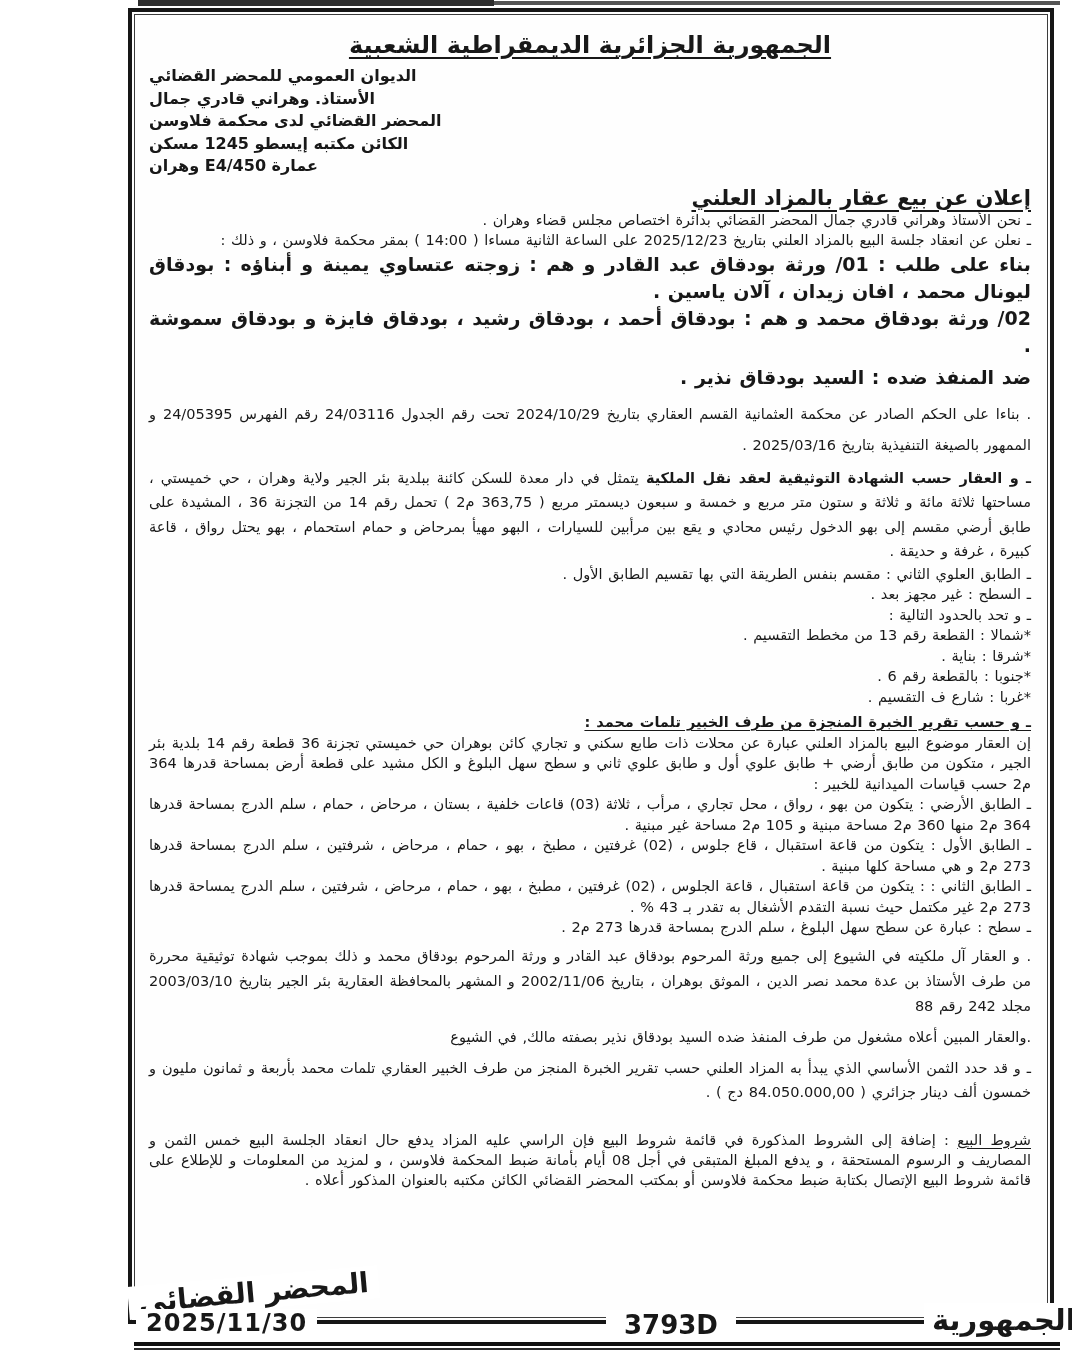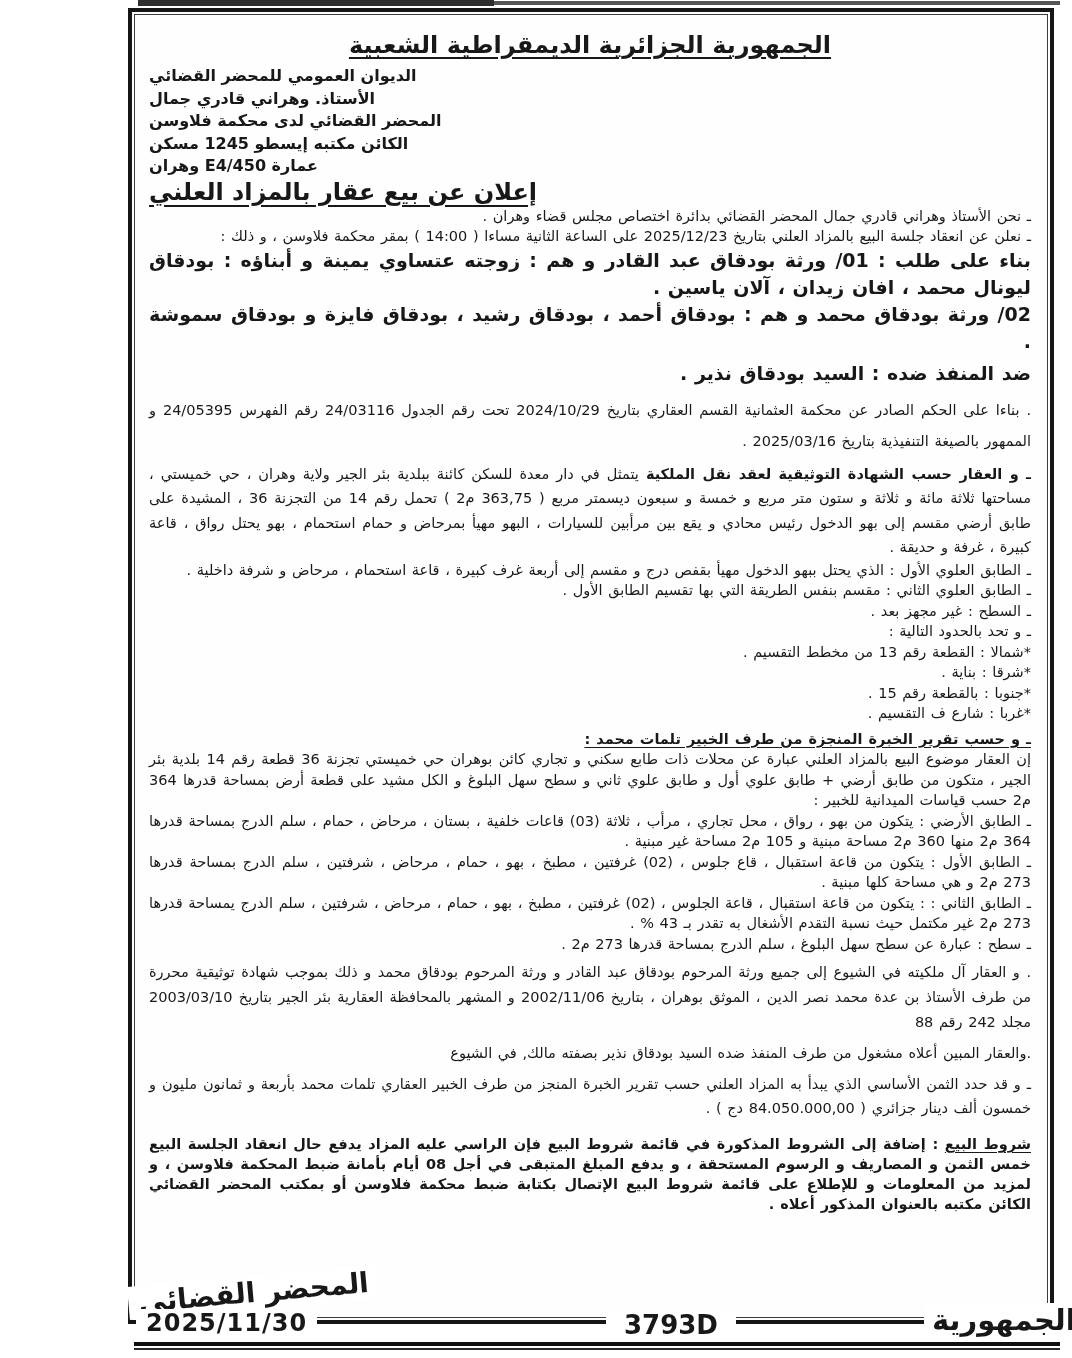--- a/index.html
+++ b/index.html
@@ -16,32 +16,32 @@
   }
   .frame-inner{
     position:absolute;inset:2px;border:1px solid #3c3c3c;
     padding:8px 16px 0 14px;box-sizing:border-box;
     direction:rtl;overflow:hidden;
   }
   .country-title{text-align:center;font-weight:bold;font-size:24px;
     text-decoration:underline;text-underline-offset:4px;margin:8px 0 6px;}
   .office-block{text-align:left;margin:2px 278px 0 0;font-weight:bold;
     font-size:16px;line-height:22.5px;}
-  .ann-title{text-align:left;font-weight:bold;font-size:24px;
-    text-decoration:underline;text-underline-offset:5px;}
+  .ann-title{text-align:right;font-weight:bold;font-size:21px;
+    text-decoration:underline;text-underline-offset:5px;margin-top:8px;}
   .ann-sub{text-align:center;font-size:17px;text-decoration:underline;
     text-underline-offset:4px;margin-top:4px;margin-bottom:12px;}
   .bp{margin:0;font-size:14.5px;line-height:20.5px;text-align:justify;
     text-align-last:right;word-spacing:1px;}
   .bp.bold-block{font-weight:bold;font-size:19px;line-height:27px;}
   .bp.wide{line-height:31px;margin-top:8px;}
   .bp.mid{line-height:24.5px;}
   .bp.own{line-height:25px;margin-top:6px;}
   .bp.price{line-height:24px;margin-top:6px;}
-  .bp.terms{line-height:20px;margin-top:14px;font-weight:bold;}
+  .bp.terms{line-height:20px;margin-top:26px;}
   .bp.gap{margin-top:5px;}
   .b{font-weight:bold;}
   .u{text-decoration:underline;text-underline-offset:3px;}
   .bu{font-weight:bold;text-decoration:underline;text-underline-offset:3px;}
   .footer-item{position:absolute;background:#ffffff;white-space:nowrap;}
   .signature{left:128px;top:1276px;font-size:28px;font-weight:bold;
     transform:rotate(-5deg);padding:0 10px;direction:rtl;}
   .footer-date{left:136px;top:1309px;font-size:24px;font-weight:bold;
     letter-spacing:1px;padding:0 10px;}
   .ref{left:606px;top:1310px;font-size:26px;font-weight:bold;padding:0 18px;}
@@ -77,27 +77,26 @@
       <p class="bp">ـ نعلن عن انعقاد جلسة البيع بالمزاد العلني بتاريخ 2025/12/23 على الساعة الثانية مساءا ( 14:00 ) بمقر محكمة فلاوسن ، و ذلك :</p>
 
       <p class="bp bold-block">بناء على طلب : 01/ ورثة بودقاق عبد القادر و هم : زوجته عتساوي يمينة و أبناؤه : بودقاق ليونال محمد ، افان زيدان ، آلان ياسين .</p>
       <p class="bp bold-block">02/ ورثة بودقاق محمد و هم : بودقاق أحمد ، بودقاق رشيد ، بودقاق فايزة و بودقاق سموشة .</p>
       <p class="bp bold-block gap">ضد المنفذ ضده : السيد بودقاق نذير .</p>
 
       <p class="bp wide">. بناءا على الحكم الصادر عن محكمة العثمانية القسم العقاري بتاريخ 2024/10/29 تحت رقم الجدول 24/03116 رقم الفهرس 24/05395 و الممهور بالصيغة التنفيذية بتاريخ 2025/03/16 .</p>
 
       <p class="bp mid gap"><span class="b">ـ و العقار حسب الشهادة التوثيقية لعقد نقل الملكية</span><span> يتمثل في دار معدة للسكن كائنة ببلدية بئر الجير ولاية وهران ، حي خميستي ، مساحتها ثلاثة مائة و ثلاثة و ستون متر مربع و خمسة و سبعون ديسمتر مربع ( 363,75 م2 ) تحمل رقم 14 من التجزنة 36 ، المشيدة على طابق أرضي مقسم إلى بهو الدخول رئيس محادي و يقع بين مرأبين للسيارات ، البهو مهيأ بمرحاض و حمام استحمام ، بهو يحتل رواق ، قاعة كبيرة ، غرفة و حديقة .</span></p>
 
-      <p class="bp">ـ الطابق العلوي الأول : الذي يحتل ببهو الدخول مهيأ بقفص درج و مقسم إلى أربعة غرف كبيرة ، قاعة استحمام ، مرحاض و شرفة داخلية .</p>
       <p class="bp">ـ الطابق العلوي الثاني : مقسم بنفس الطريقة التي بها تقسيم الطابق الأول .</p>
       <p class="bp">ـ السطح : غير مجهز بعد .</p>
       <p class="bp">ـ و تحد بالحدود التالية :</p>
       <p class="bp">*شمالا : القطعة رقم 13 من مخطط التقسيم .</p>
       <p class="bp">*شرقا : بناية .</p>
-      <p class="bp">*جنوبا : بالقطعة رقم 15 .</p>
+      <p class="bp">*جنوبا : بالقطعة رقم 6 .</p>
       <p class="bp">*غربا : شارع ف التقسيم .</p>
 
       <p class="bp gap"><span class="bu">ـ و حسب تقرير الخبرة المنجزة من طرف الخبير تلمات محمد :</span></p>
       <p class="bp">إن العقار موضوع البيع بالمزاد العلني عبارة عن محلات ذات طابع سكني و تجاري كائن بوهران حي خميستي تجزنة 36 قطعة رقم 14 بلدية بئر الجير ، متكون من طابق أرضي + طابق علوي أول و طابق علوي ثاني و سطح سهل البلوغ و الكل مشيد على قطعة أرض بمساحة قدرها 364 م2 حسب قياسات الميدانية للخبير :</p>
       <p class="bp">ـ الطابق الأرضي : يتكون من بهو ، رواق ، محل تجاري ، مرأب ، ثلاثة (03) قاعات خلفية ، بستان ، مرحاض ، حمام ، سلم الدرج بمساحة قدرها 364 م2 منها 360 م2 مساحة مبنية و 105 م2 مساحة غير مبنية .</p>
       <p class="bp">ـ الطابق الأول : يتكون من قاعة استقبال ، قاع جلوس ، (02) غرفتين ، مطبخ ، بهو ، حمام ، مرحاض ، شرفتين ، سلم الدرج بمساحة قدرها 273 م2 و هي مساحة كلها مبنية .</p>
       <p class="bp">ـ الطابق الثاني : : يتكون من قاعة استقبال ، قاعة الجلوس ، (02) غرفتين ، مطبخ ، بهو ، حمام ، مرحاض ، شرفتين ، سلم الدرج يمساحة قدرها 273 م2 غير مكتمل حيث نسبة التقدم الأشغال به تقدر بـ 43 % .</p>
       <p class="bp">ـ سطح : عبارة عن سطح سهل البلوغ ، سلم الدرج بمساحة قدرها 273 م2 .</p>
 
       <p class="bp own">. و العقار آل ملكيته في الشيوع إلى جميع ورثة المرحوم بودقاق عبد القادر و ورثة المرحوم بودقاق محمد و ذلك بموجب شهادة توثيقية محررة من طرف الأستاذ بن عدة محمد نصر الدين ، الموثق بوهران ، بتاريخ 2002/11/06 و المشهر بالمحافظة العقارية بئر الجير بتاريخ 2003/03/10 مجلد 242 رقم 88</p>

